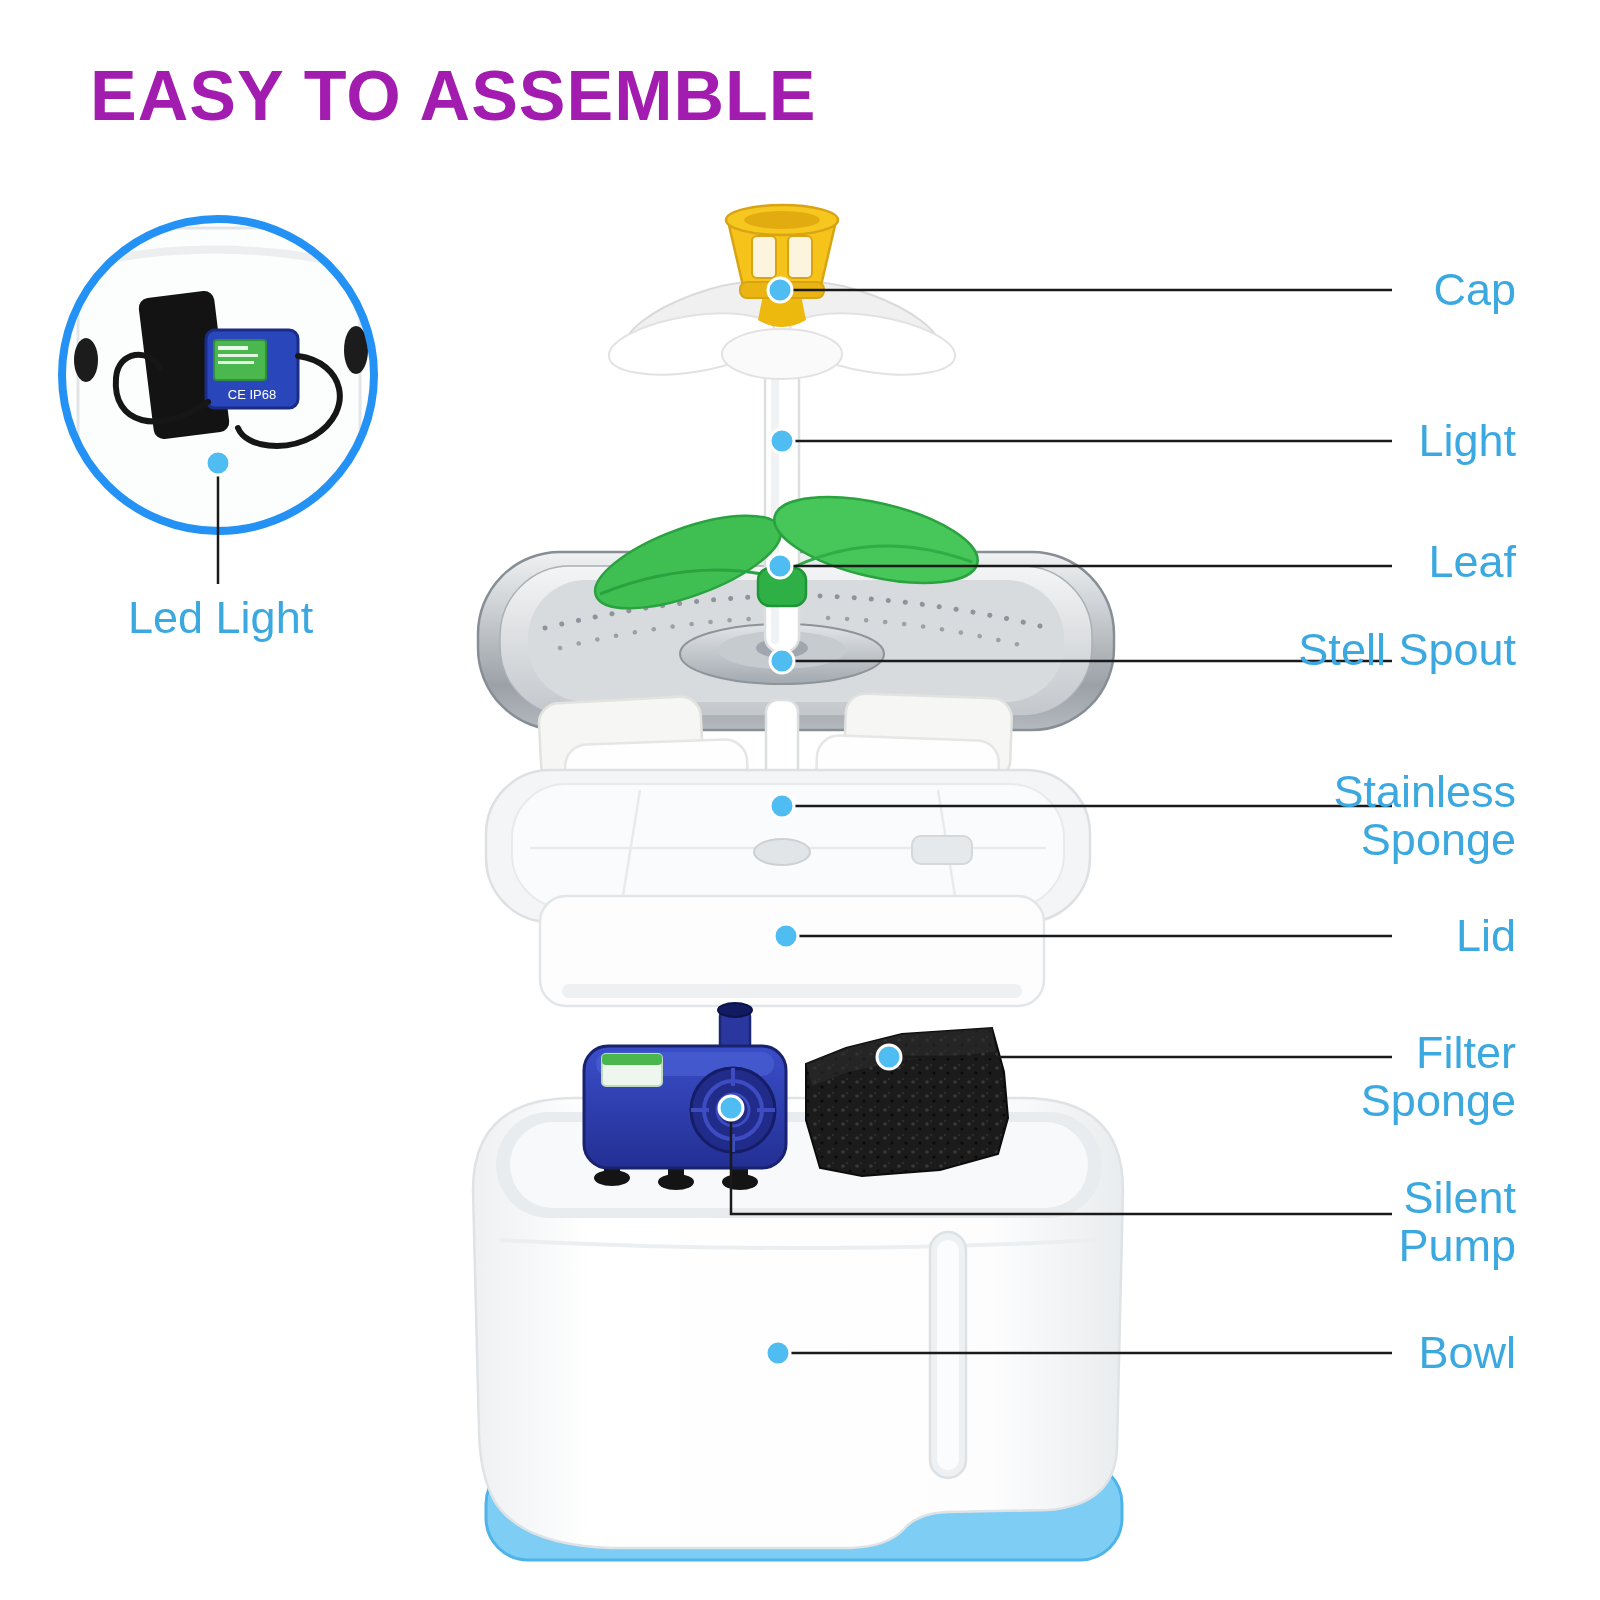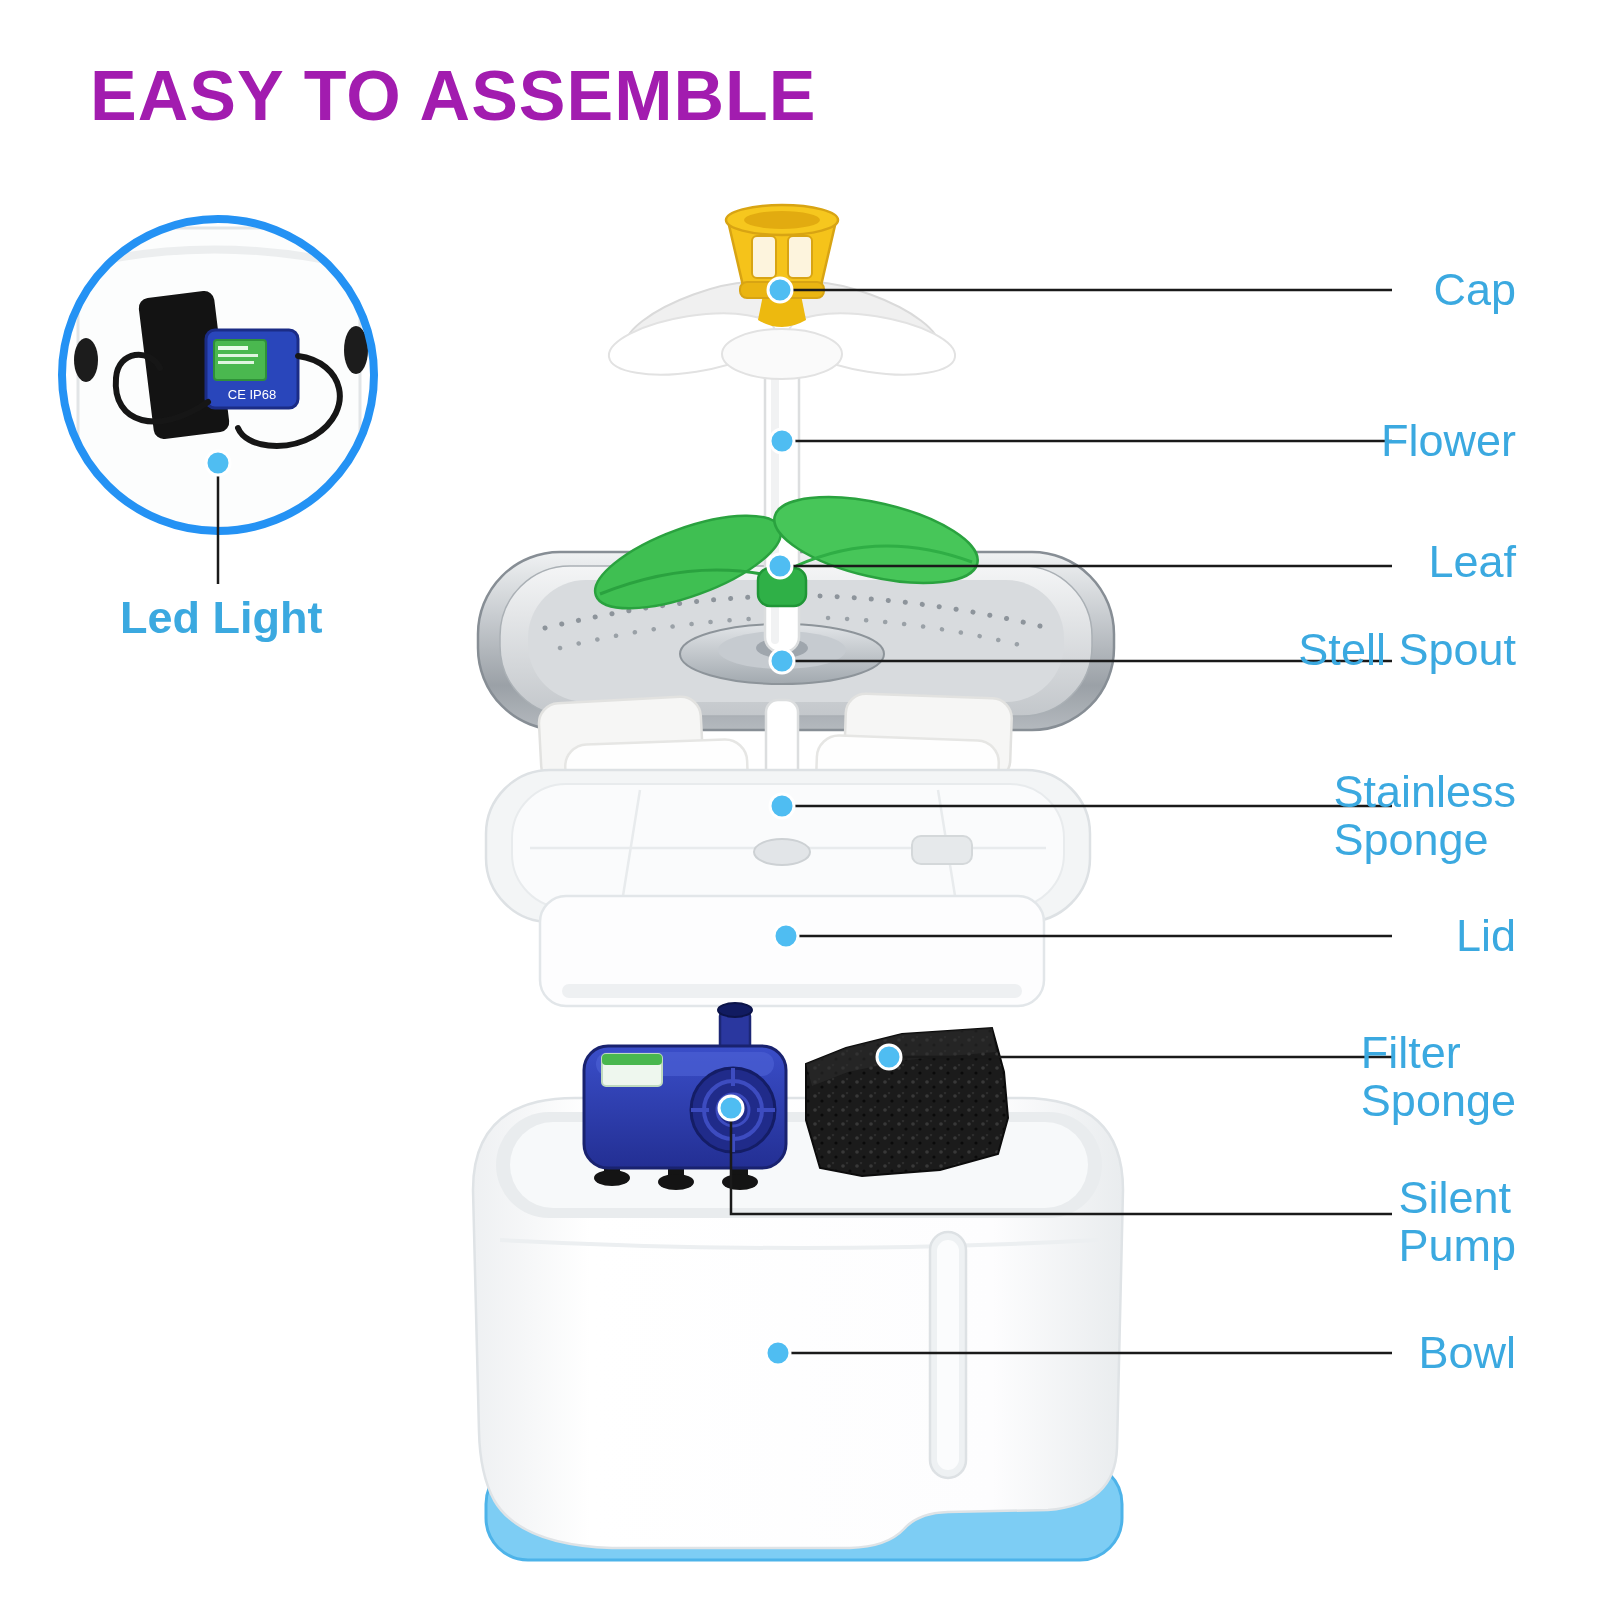--- a/index.html
+++ b/index.html
@@ -20,22 +20,22 @@
     position: absolute; left: 90px; top: 56px;
     font-size: 70px; font-weight: 800; letter-spacing: 1px;
     color: #a21caf;
   }
   .label {
     position: absolute;
     color: #3BA9E0;
     font-size: 45px; line-height: 48px;
     white-space: nowrap;
   }
-  .part-label { right: 84px; }
-  .led-label { left: 120px; top: 594px; font-weight: bold; }
+  .part-label { right: 84px; text-align: right; }
+  .led-label { left: 128px; top: 594px; }
 </style>
 </head>
 <body>
 
 <div class="stage">
 
   <svg class="art" viewBox="0 0 1600 1600" xmlns="http://www.w3.org/2000/svg">
     <defs>
       <linearGradient id="gSilver" x1="0" y1="0" x2="0" y2="1">
         <stop offset="0" stop-color="#f0f2f3"></stop>
@@ -217,21 +217,21 @@
   </svg>
 
   <h1 class="title">EASY TO ASSEMBLE</h1>
 
   <div class="label led-label">Led Light</div>
 
   <div class="label part-label" style="top:266px">
     <div>Cap</div>
   </div>
   <div class="label part-label" style="top:417px">
-    <div>Flower</div>
+    <div>Light</div>
   </div>
   <div class="label part-label" style="top:538px">
     <div>Leaf</div>
   </div>
   <div class="label part-label" style="top:626px">
     <div>Stell Spout</div>
   </div>
   <div class="label part-label" style="top:768px">
     <div>Stainless</div>
     <div>Sponge</div>

